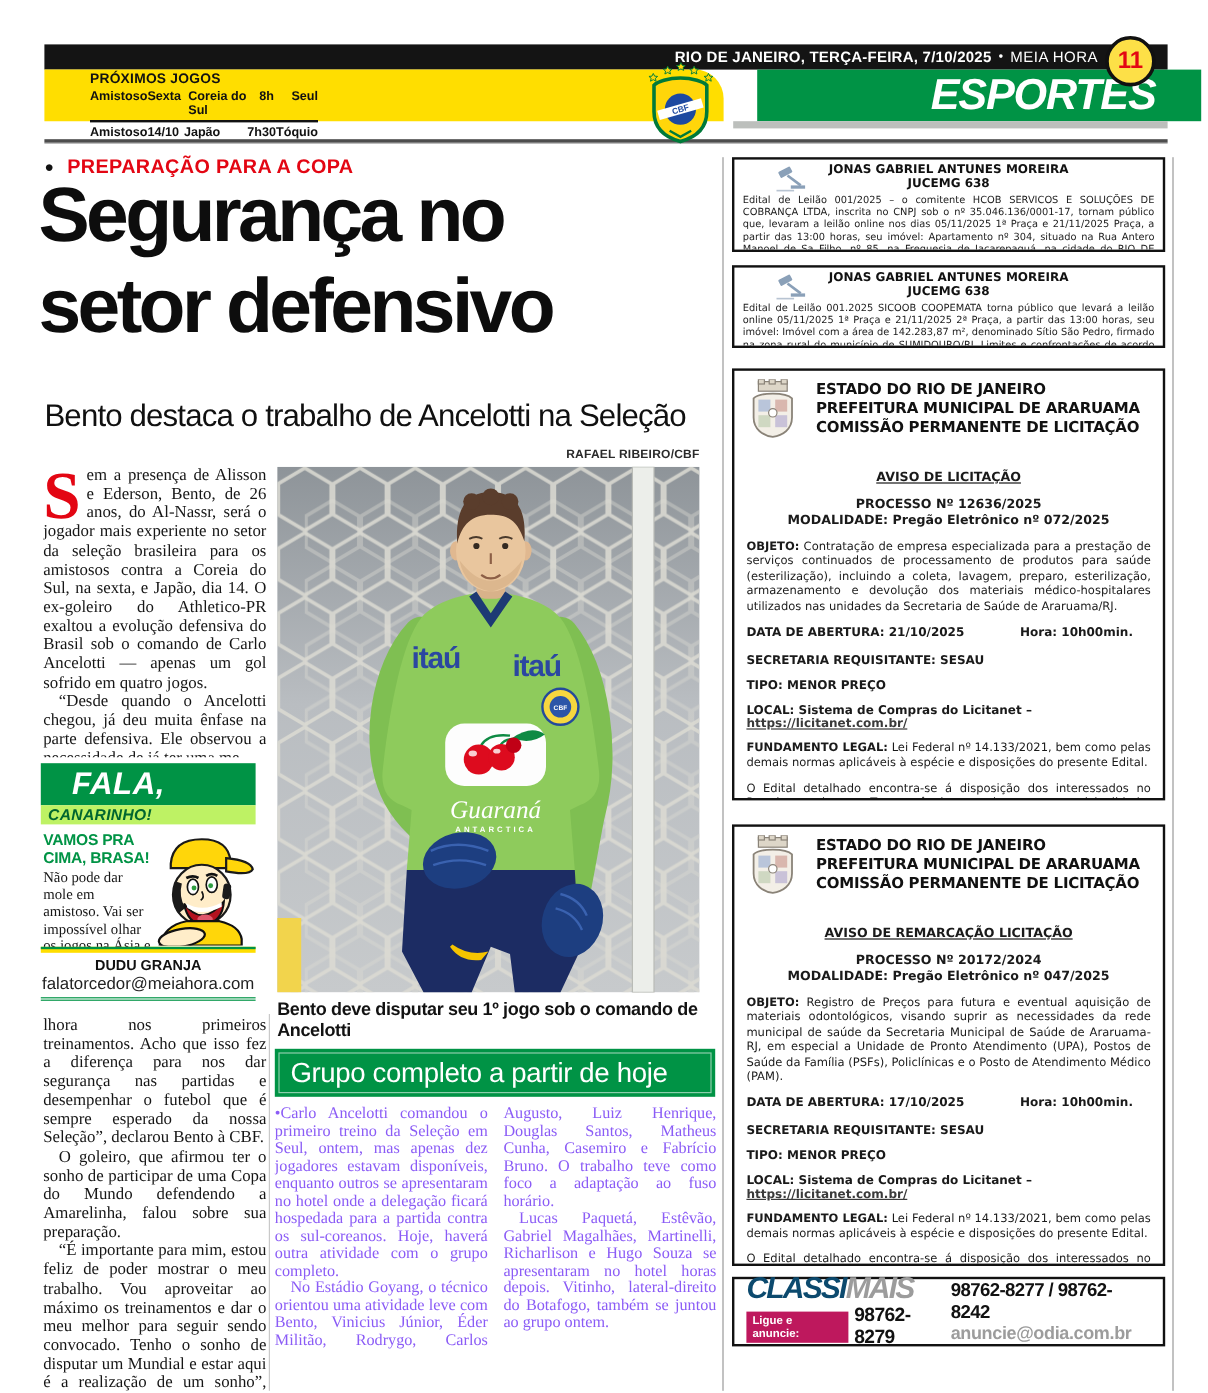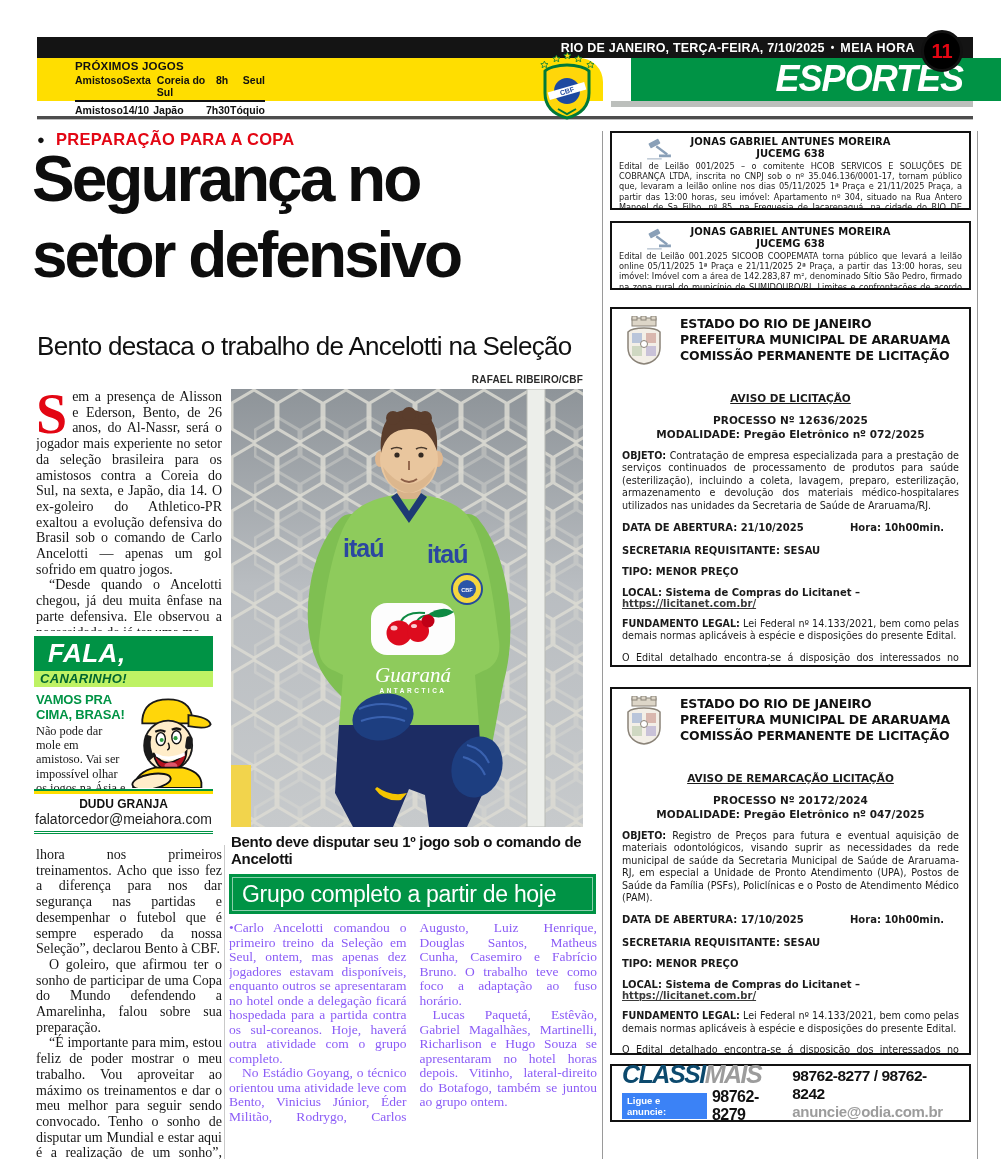--- a/index.html
+++ b/index.html
@@ -4,23 +4,23 @@
 <style>
   * { box-sizing: border-box; margin: 0; padding: 0; }
   body { background:#e8e8e8; font-family:"Liberation Sans", sans-serif; }
   #page { position:relative; width:1007px; height:1161px; background:#fff; margin:0 auto; overflow:hidden; }
   .abs { position:absolute; }
 
   
   .black-bar { left:37px; top:37px; width:936px; height:21px; background:#141414; color:#fff;
     display:flex; justify-content:flex-end; align-items:center; padding-right:58px; gap:6px;
     font-size:12.5px; font-weight:700; letter-spacing:.2px; }
-  .black-bar .brand { font-weight:700; letter-spacing:.4px; }
+  .black-bar .brand { font-weight:400; letter-spacing:.4px; }
   .black-bar .sep { font-size:10px; }
-  .page-circle { left:921px; top:30px; width:42px; height:42px; background:#000000; border:3px solid #111;
+  .page-circle { left:921px; top:30px; width:42px; height:42px; background:#fde047; border:3px solid #111;
     border-radius:50%; display:flex; align-items:center; justify-content:center;
     color:#e30613; font-size:20px; font-weight:800; z-index:6; }
   .yellow-bar { left:37px; top:58px; width:566px; height:43px; background:#ffde00; border-top-right-radius:24px; }
   .green-bar { left:603px; top:58px; width:370px; height:43px; background:#009345; text-align:right; padding-right:38px;margin-left:28px; }
   .green-shadow { left:611px; top:101px; width:362px; height:6px; background:#bcbfbc; }
   .esportes { font-style:italic; font-weight:900; font-size:36px; line-height:42px; color:#fff; letter-spacing:-1px; }
   .jogos { left:75px; top:60px; width:190px; color:#111; }
   .jogos-title { font-size:11.5px; font-weight:800; letter-spacing:.2px; }
   .jogos-row { display:flex; font-size:10.5px; font-weight:700; line-height:12px; margin-top:2px; }
   .jogos-row .c1 { width:52px; } .jogos-row .c2 { width:38px; } .jogos-row .c3 { width:66px; }
@@ -43,21 +43,21 @@
   #colL1 { left:36px; top:389px; height:242px; }
   #colL2 { left:36px; top:847px; height:312px; }
   .para { margin:0; }
   .indent { text-indent:13px; }
   .dropcap { float:left; color:#e30613; font-family:"Liberation Serif", serif; font-weight:700;
     font-size:56px; line-height:44px; padding:3px 5px 0 0; }
 
   
   .fala { left:34px; top:636px; width:179px; height:196px; background:#fff; }
   .fala-head { background:#009345; color:#fff; font-style:italic; font-weight:900; font-size:26px;
-    line-height:35px; height:35px; padding-left:14px; letter-spacing:.5px; }
+    line-height:35px; height:35px; padding-left:26px; letter-spacing:.5px; }
   .fala-sub { background:#bef264; color:#00662f; font-style:italic; font-weight:900; font-size:13px;
     line-height:16px; height:16px; padding-left:6px; letter-spacing:.3px; }
   .fala-body { position:relative; padding:5px 0 2px 2px; height:102px; overflow:hidden; }
   .canarinho { float:right; width:86px; height:96px; margin-left:1px; }
   .fala-headline { color:#009345; font-weight:800; font-size:13px; letter-spacing:-.2px; margin-bottom:2px; }
   .fala-text { font-size:12.3px; line-height:14.2px; color:#161616; }
   .fala-stripe { border-top:2px solid #009345; background:#ffde00; height:5px; }
   .fala-author { text-align:center; font-size:12px; font-weight:800; margin-top:3px; color:#111; }
   .fala-email { text-align:center; font-size:14px; color:#222; }
   .fala-bottomline { border-top:1px solid #009345; border-bottom:1px solid #009345; height:3px; margin-top:4px; }
@@ -108,21 +108,21 @@
   .field { font-size:10px; font-weight:800; margin-top:10px; }
   .lnk { text-decoration:underline; color:#3a3a3a; }
   .fund, .edital { font-size:9.6px; line-height:12.4px; text-align:justify; margin-top:9px; }
 
   
   .classimais { top:1064px; left:610px; width:361px; height:58px; border:2px solid #111;
     display:flex; align-items:center; padding:0 10px; font-family:"Liberation Sans", sans-serif; }
   .cm-brand { font-style:italic; font-weight:900; font-size:25px; letter-spacing:-1.5px; line-height:24px; }
   .cm-brand .b1 { color:#0c4a6e; } .cm-brand .b2 { color:#9c9c9c; }
   .cm-tagrow { display:flex; align-items:center; gap:5px; margin-top:2px; }
-  .cm-tag { background:#3b82f6; color:#fff; font-size:9.5px; font-weight:700; padding:2px 5px; }
+  .cm-tag { background:#be185d; color:#fff; font-size:9.5px; font-weight:700; padding:2px 5px; }
   .cm-phone { font-size:16px; font-weight:800; color:#111; letter-spacing:-.5px; }
   .cm-right { margin-left:auto; }
   .cm-phones { font-size:15.5px; font-weight:800; color:#111; letter-spacing:-.5px; }
   .cm-email { font-size:15px; font-weight:800; color:#9c9c9c; letter-spacing:-.3px; }
 </style>
 </head>
 <body>
 
 <div id="page">
 

